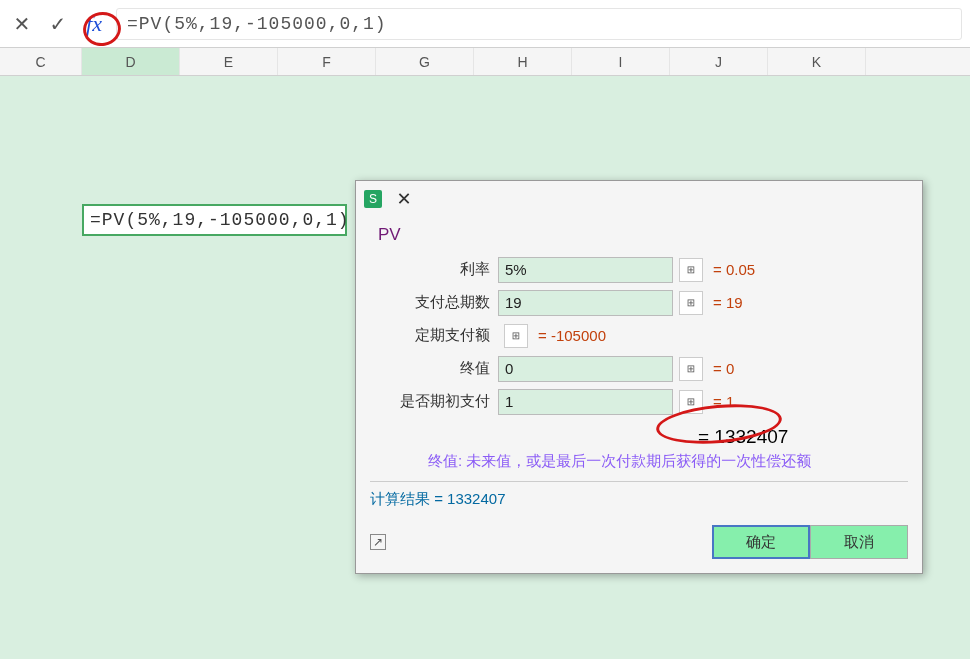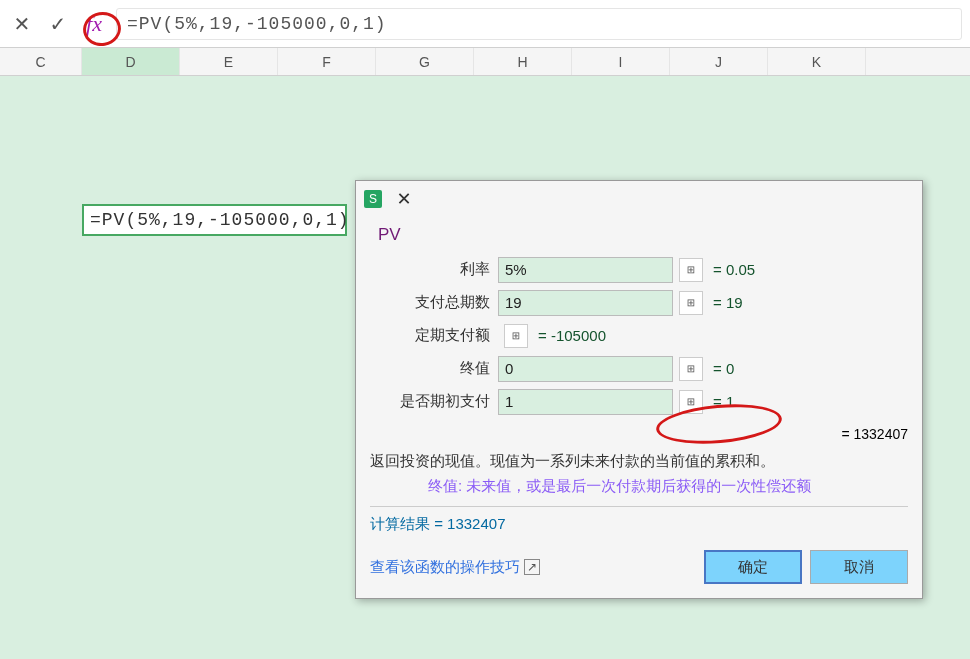--- a/index.html
+++ b/index.html
@@ -29,21 +29,21 @@
       align-items: center;
       justify-content: center;
       color: #555;
       font-size: 20px;
       cursor: pointer;
     }
     .fx-btn {
       font-style: italic;
       font-family: "Times New Roman", serif;
       font-size: 22px;
-      color: #a21caf;
+      color: #1d4ed8;
       position: relative;
     }
     .fx-circle {
       position: absolute;
       left: 83px;
       top: 12px;
       width: 38px;
       height: 34px;
       border: 3px solid #d41818;
       border-radius: 50%;
@@ -181,28 +181,28 @@
       display: flex;
       align-items: center;
       justify-content: center;
       cursor: pointer;
       font-size: 10px;
       color: #555;
     }
     .param-result {
       margin-left: 10px;
       font-size: 15px;
-      color: #14532d;
+      color: #c2410c;
     }
     
     .result-line {
-      text-align: right;
+      text-align: left;
       padding-left: 328px;
       margin: 8px 0 4px;
-      font-size: 14px;
+      font-size: 19px;
     }
     .result-circle {
       position: absolute;
       left: 656px;
       top: 405px;
       width: 126px;
       height: 38px;
       border: 3px solid #d41818;
       border-radius: 50%;
       transform: rotate(-5deg);
@@ -240,22 +240,21 @@
       font-size: 12px;
       border: 1px solid #888;
       padding: 0 2px;
       color: #555;
     }
     .footer-spacer { flex: 1; }
     .dlg-btn {
       width: 98px;
       height: 34px;
       border: 1px solid #aaa;
-      background: #7dd3fc;
-      margin-left: 8px;
+      background: #86efac;
       font-size: 15px;
       color: #333;
       cursor: pointer;
     }
     .dlg-btn.primary { border: 2px solid #4876c4; }
   </style>
 </head>
 <body>
 
 <div class="formula-bar">
@@ -315,28 +314,26 @@
       <div class="param-result">= 0</div>
     </div>
     <div class="param-row">
       <div class="param-label">是否期初支付</div>
       <input class="param-input" value="1" style="">
       <div class="param-ref-btn">⊞</div>
       <div class="param-result">= 1</div>
     </div>
 
     <div class="result-line">= 1332407</div>
-    <div class="desc-text">返回投资的现值。现值为一系列未来付款的当前值的累积和。</div>
     <div class="desc-sub">终值: 未来值，或是最后一次付款期后获得的一次性偿还额</div>
     <div class="divider"></div>
     <div class="calc-result">计算结果 = 1332407</div>
 
     <div class="dialog-footer">
       <div class="help-link">
-        <span>查看该函数的操作技巧</span>
         <span class="help-ext-icon">↗</span>
       </div>
       <div class="footer-spacer"></div>
       <button class="dlg-btn primary">确定</button>
       <button class="dlg-btn">取消</button>
     </div>
   </div>
 </div>
 <div class="result-circle"></div>
 

